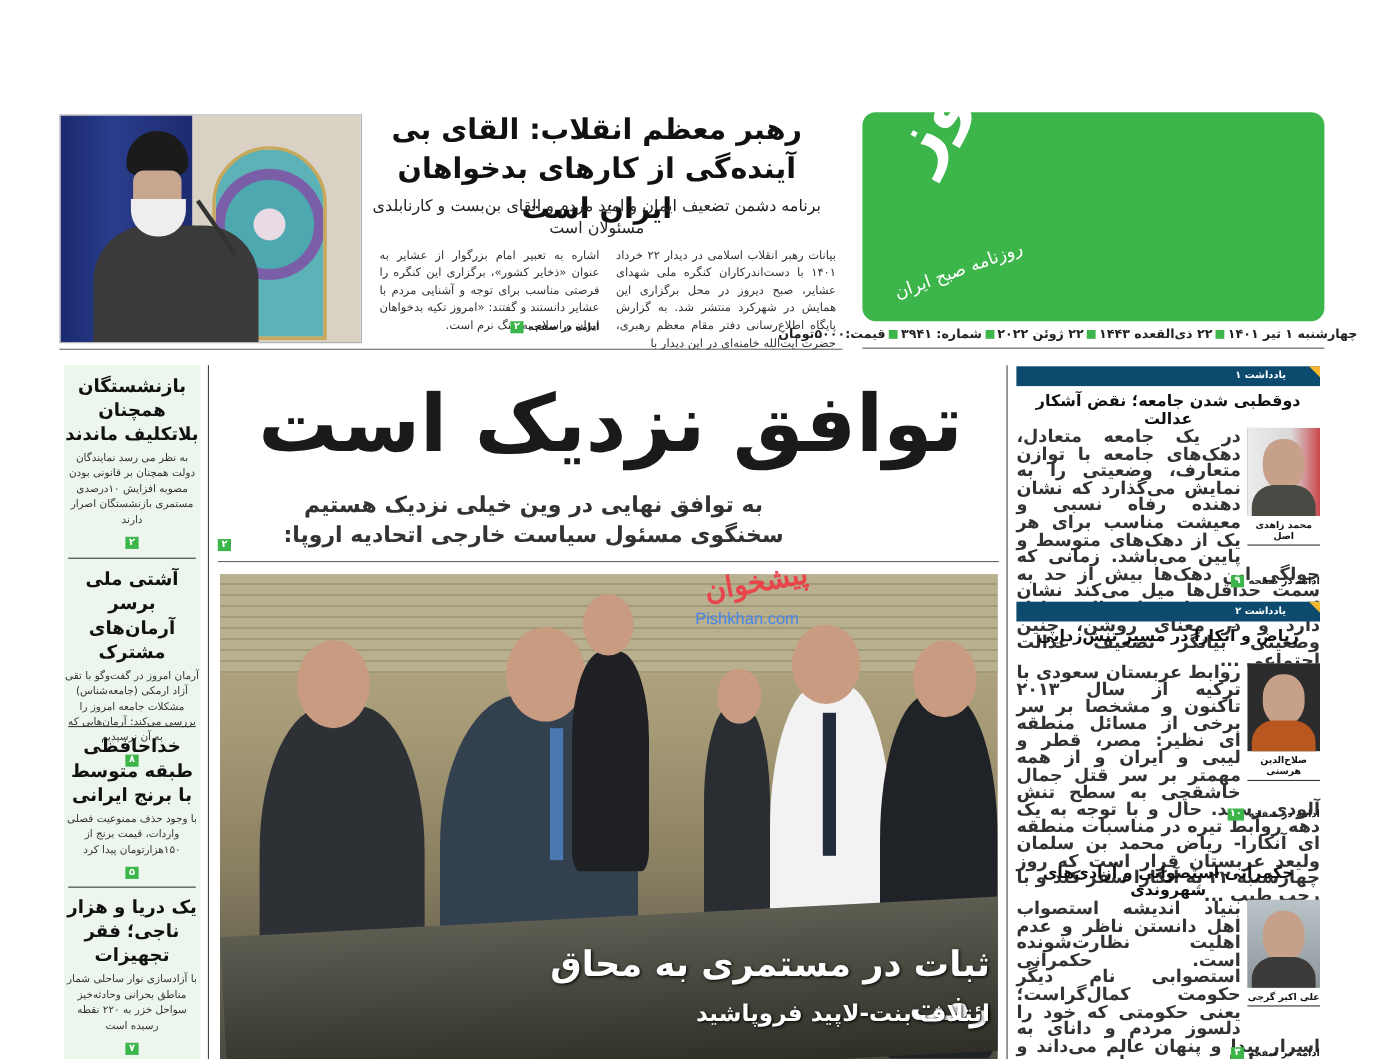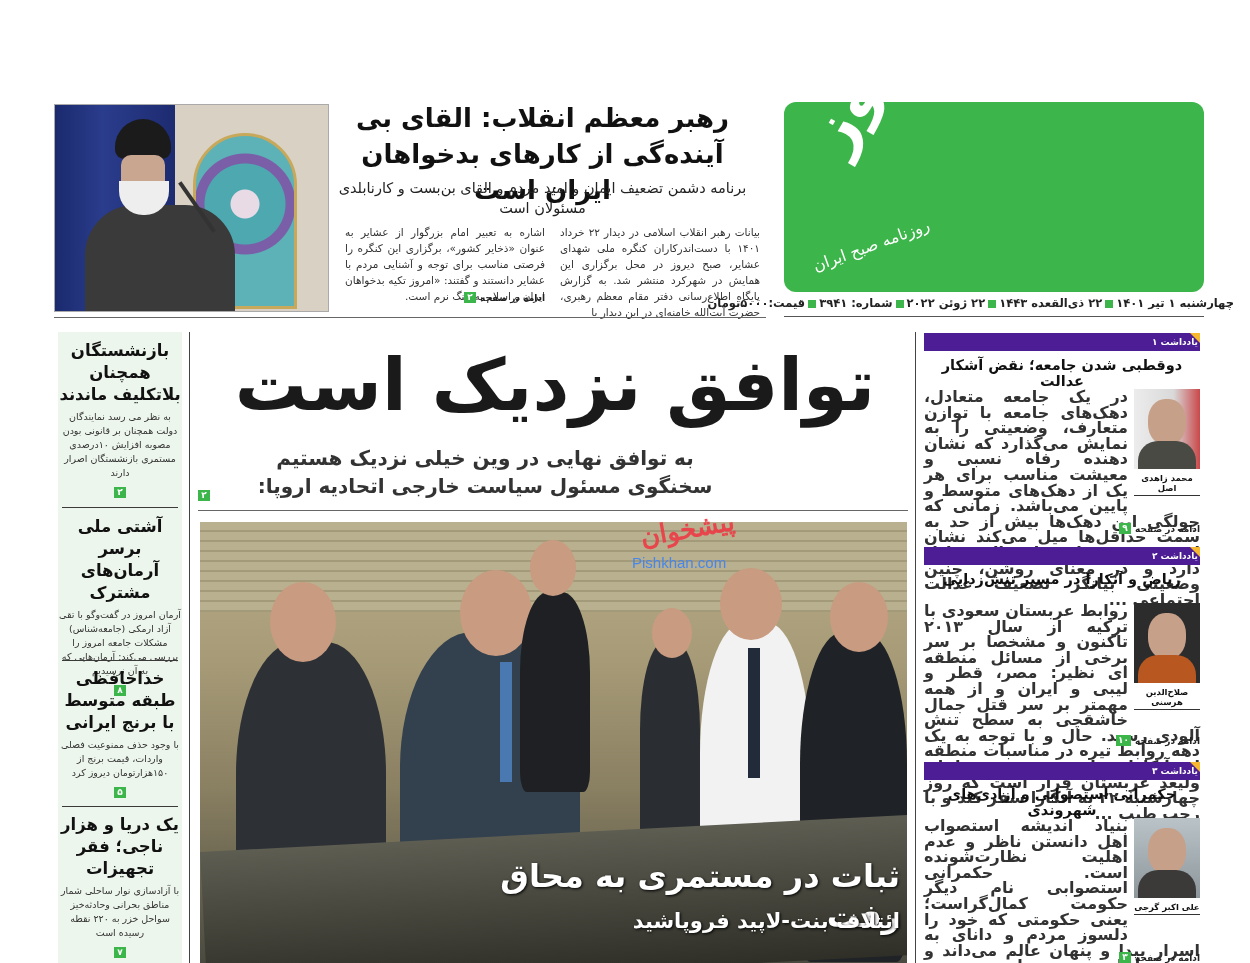--- a/index.html
+++ b/index.html
@@ -61,21 +61,21 @@
   
   .left-col { left: 58px; top: 332px; width: 124px; height: 631px; background: #edf6ec; }
   .left-item { position: absolute; left: 0; width: 124px; text-align: center; }
   .left-item h3 { font-size: 16.5px; font-weight: bold; line-height: 22px; color: #111; margin-bottom: 4px; }
   .left-item p { font-size: 9.5px; line-height: 14px; color: #333; }
   .left-item .pnum { margin-top: 5px; }
   .left-item .rule { position: absolute; left: 4px; right: 4px; height: 1px; background: #3a3a3a; }
 
   
   .note { left: 924px; width: 310px; }
-  .note-bar { position: absolute; left: 0; top: 0; width: 276px; height: 18px; background: #4c1d95; color: #fff; font-size: 9px; font-weight: bold; padding-right: 2px; line-height: 18px; }
+  .note-bar { position: absolute; left: 0; top: 0; width: 276px; height: 18px; background: #0c4a6e; color: #fff; font-size: 9px; font-weight: bold; padding-right: 31px; line-height: 18px; }
   .note-bar .tri { position: absolute; right: 0; top: 0; width: 0; height: 0; border-top: 10px solid #f5b82e; border-left: 10px solid transparent; }
   .note-title { position: absolute; left: 0; top: 24px; width: 276px; text-align: center; font-size: 14.5px; font-weight: bold; color: #111; }
   .note-photo { position: absolute; right: 34px; top: 56px; width: 66px; height: 80px; overflow: hidden; background: #9aa; }
   .note-photo .bg { position: absolute; inset: 0; }
   .note-photo .hd { position: absolute; left: 14px; top: 10px; width: 38px; height: 46px; border-radius: 45%; background: #c7a08a; }
   .note-photo .bd { position: absolute; left: 4px; top: 52px; width: 58px; height: 40px; border-radius: 20px 20px 0 0; }
   .note-author { position: absolute; right: 34px; top: 140px; width: 66px; text-align: center; font-size: 8.5px; font-weight: bold; color: #111; border-bottom: 1px solid #333; padding-bottom: 2px; }
   .note-body { position: absolute; left: 0; top: 56px; width: 276px; font-size: 16px; line-height: 15.6px; color: #333; text-align: justify; font-weight: bold; }
   .note-body .float { float: right; width: 72px; height: 112px; }
   .note-cont { position: absolute; left: 0; width: 276px; }
@@ -166,21 +166,21 @@
     <h3>آشتی ملی برسر آرمان‌های مشترک</h3>
     <p>آرمان امروز در گفت‌وگو با تقی آزاد ارمکی (جامعه‌شناس) مشکلات جامعه امروز را بررسی می‌کند: آرمان‌هایی که به آن نرسیدیم</p>
     <span class="pnum">۸</span>
   </div>
   <div class="left-item" style="top:0;">
       <div class="rule" style="top:328px;"></div>
     </div>
 
   <div class="left-item" style="top:336px;">
     <h3>خداحافظی طبقه متوسط با برنج ایرانی</h3>
-    <p>با وجود حذف ممنوعیت فصلی واردات، قیمت برنج از ۱۵۰هزارتومان دیروز کرد</p>
+    <p>با وجود حذف ممنوعیت فصلی واردات، قیمت برنج از ۱۵۰هزارتومان پیدا کرد</p>
     <span class="pnum">۵</span>
   </div>
   <div class="left-item" style="top:0;">
       <div class="rule" style="top:474px;"></div>
     </div>
 
   <div class="left-item" style="top:482px;">
     <h3>یک دریا و هزار ناجی؛ فقر تجهیزات</h3>
     <p>با آزادسازی نوار ساحلی شمار مناطق بحرانی وحادثه‌خیز سواحل خزر به ۲۲۰ نقطه رسیده است</p>
     <span class="pnum">۷</span>
@@ -219,24 +219,20 @@
     <div class="bd" style="background:#b8571f;"></div>
   </div>
   <div class="note-author">صلاح‌الدین هرسنی</div>
   <div class="note-cont cont" style="top:188px;">
     <span>ادامه در صفحه</span>
     <span class="pnum">۱۰</span>
   </div>
 </div>
 
 <div class="abs note" style="top:762px; height:200px;">
-  <div class="note-bar">
-    <span class="tri"></span>
-    <span>یادداشت ۳</span>
-  </div>
   <div class="note-title">حکمرانی استصوابی و آزادی‌های شهروندی</div>
   <div class="note-body"><span class="float"></span><span>بنیاد اندیشه استصواب اهل دانستن ناظر و عدم اهلیت نظارت‌شونده است. حکمرانی استصوابی نام دیگر حکومت کمال‌گراست؛ یعنی حکومتی که خود را دلسوز مردم و دانای به اسرار پیدا و پنهان عالم می‌داند و به خود اجازه می‌دهد تا در ریزترین و خصوصی‌ترین امور جامعه به نظارت و مداخله بپردازد. این دسته از حکومت‌ها حتا به خوردن، خوابیدن، چگونگی نشستن و برخاستن و رفت و آمد شهروندان هم کار دارند، دقیقا ...</span></div>
   <div class="note-photo">
     <div class="bg" style="background:linear-gradient(180deg,#b9c3c8,#8c969b);"></div>
     <div class="hd"></div>
     <div class="bd" style="background:#3c3a38;"></div>
   </div>
   <div class="note-author">علی اکبر گرجی</div>
   <div class="note-cont cont" style="top:190px;">
     <span>ادامه در صفحه</span>

